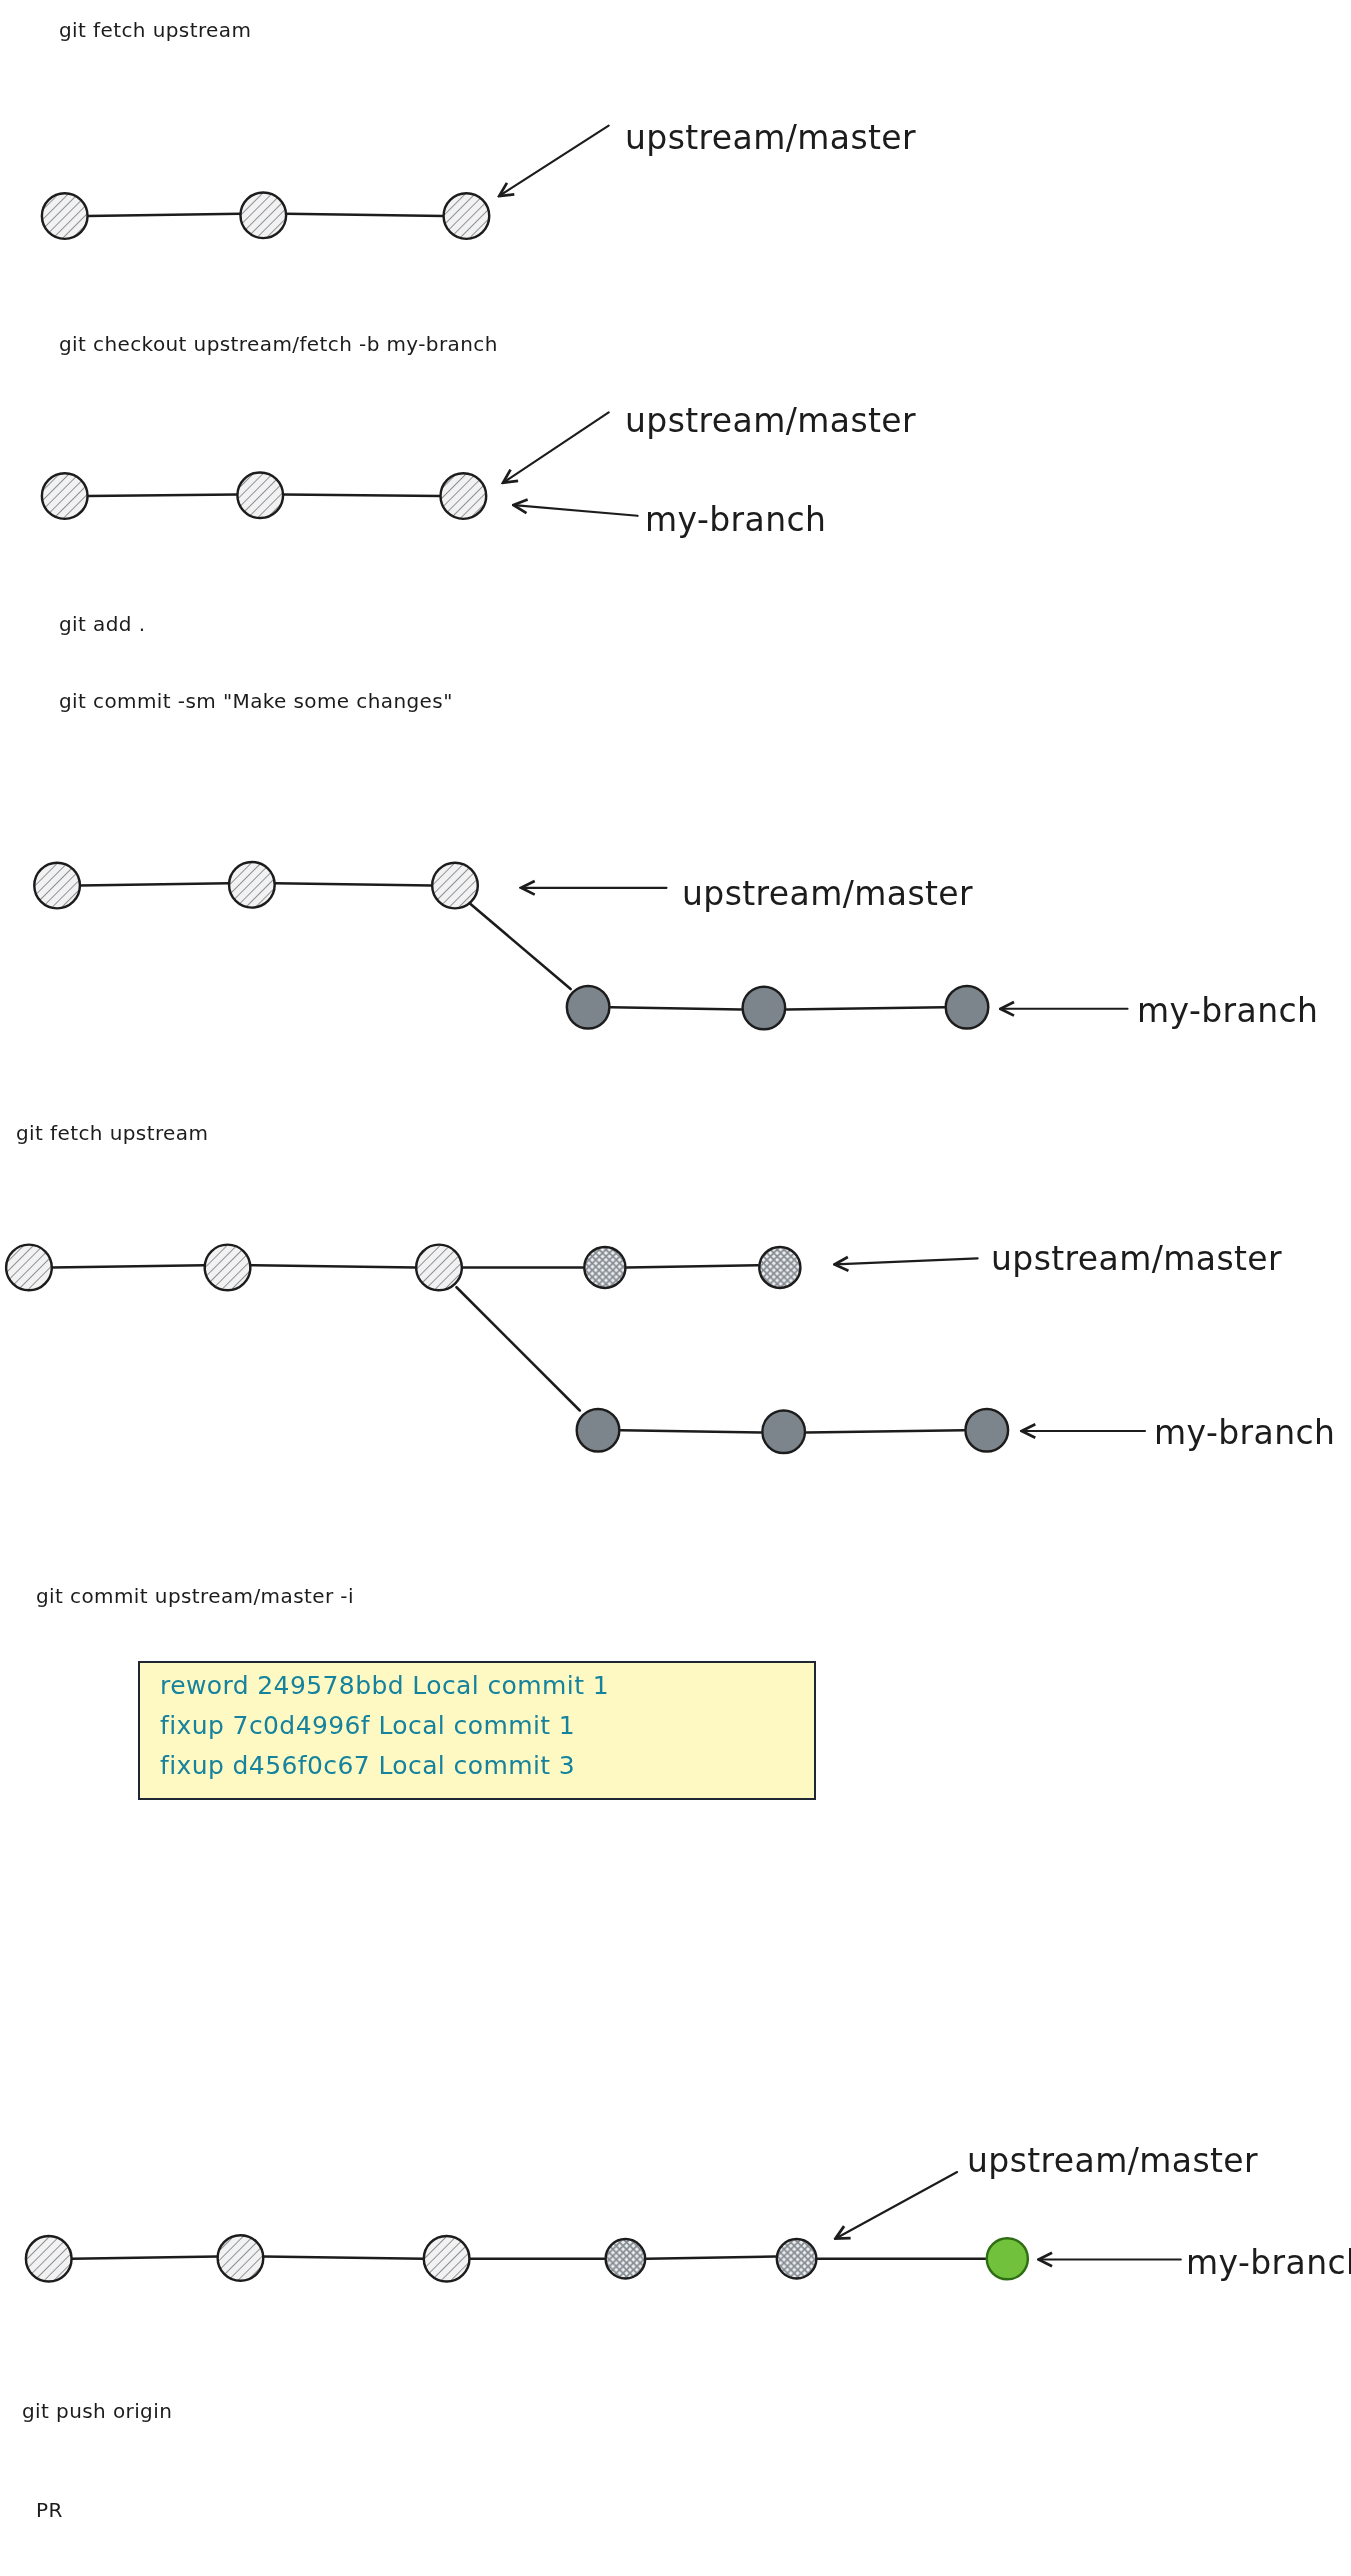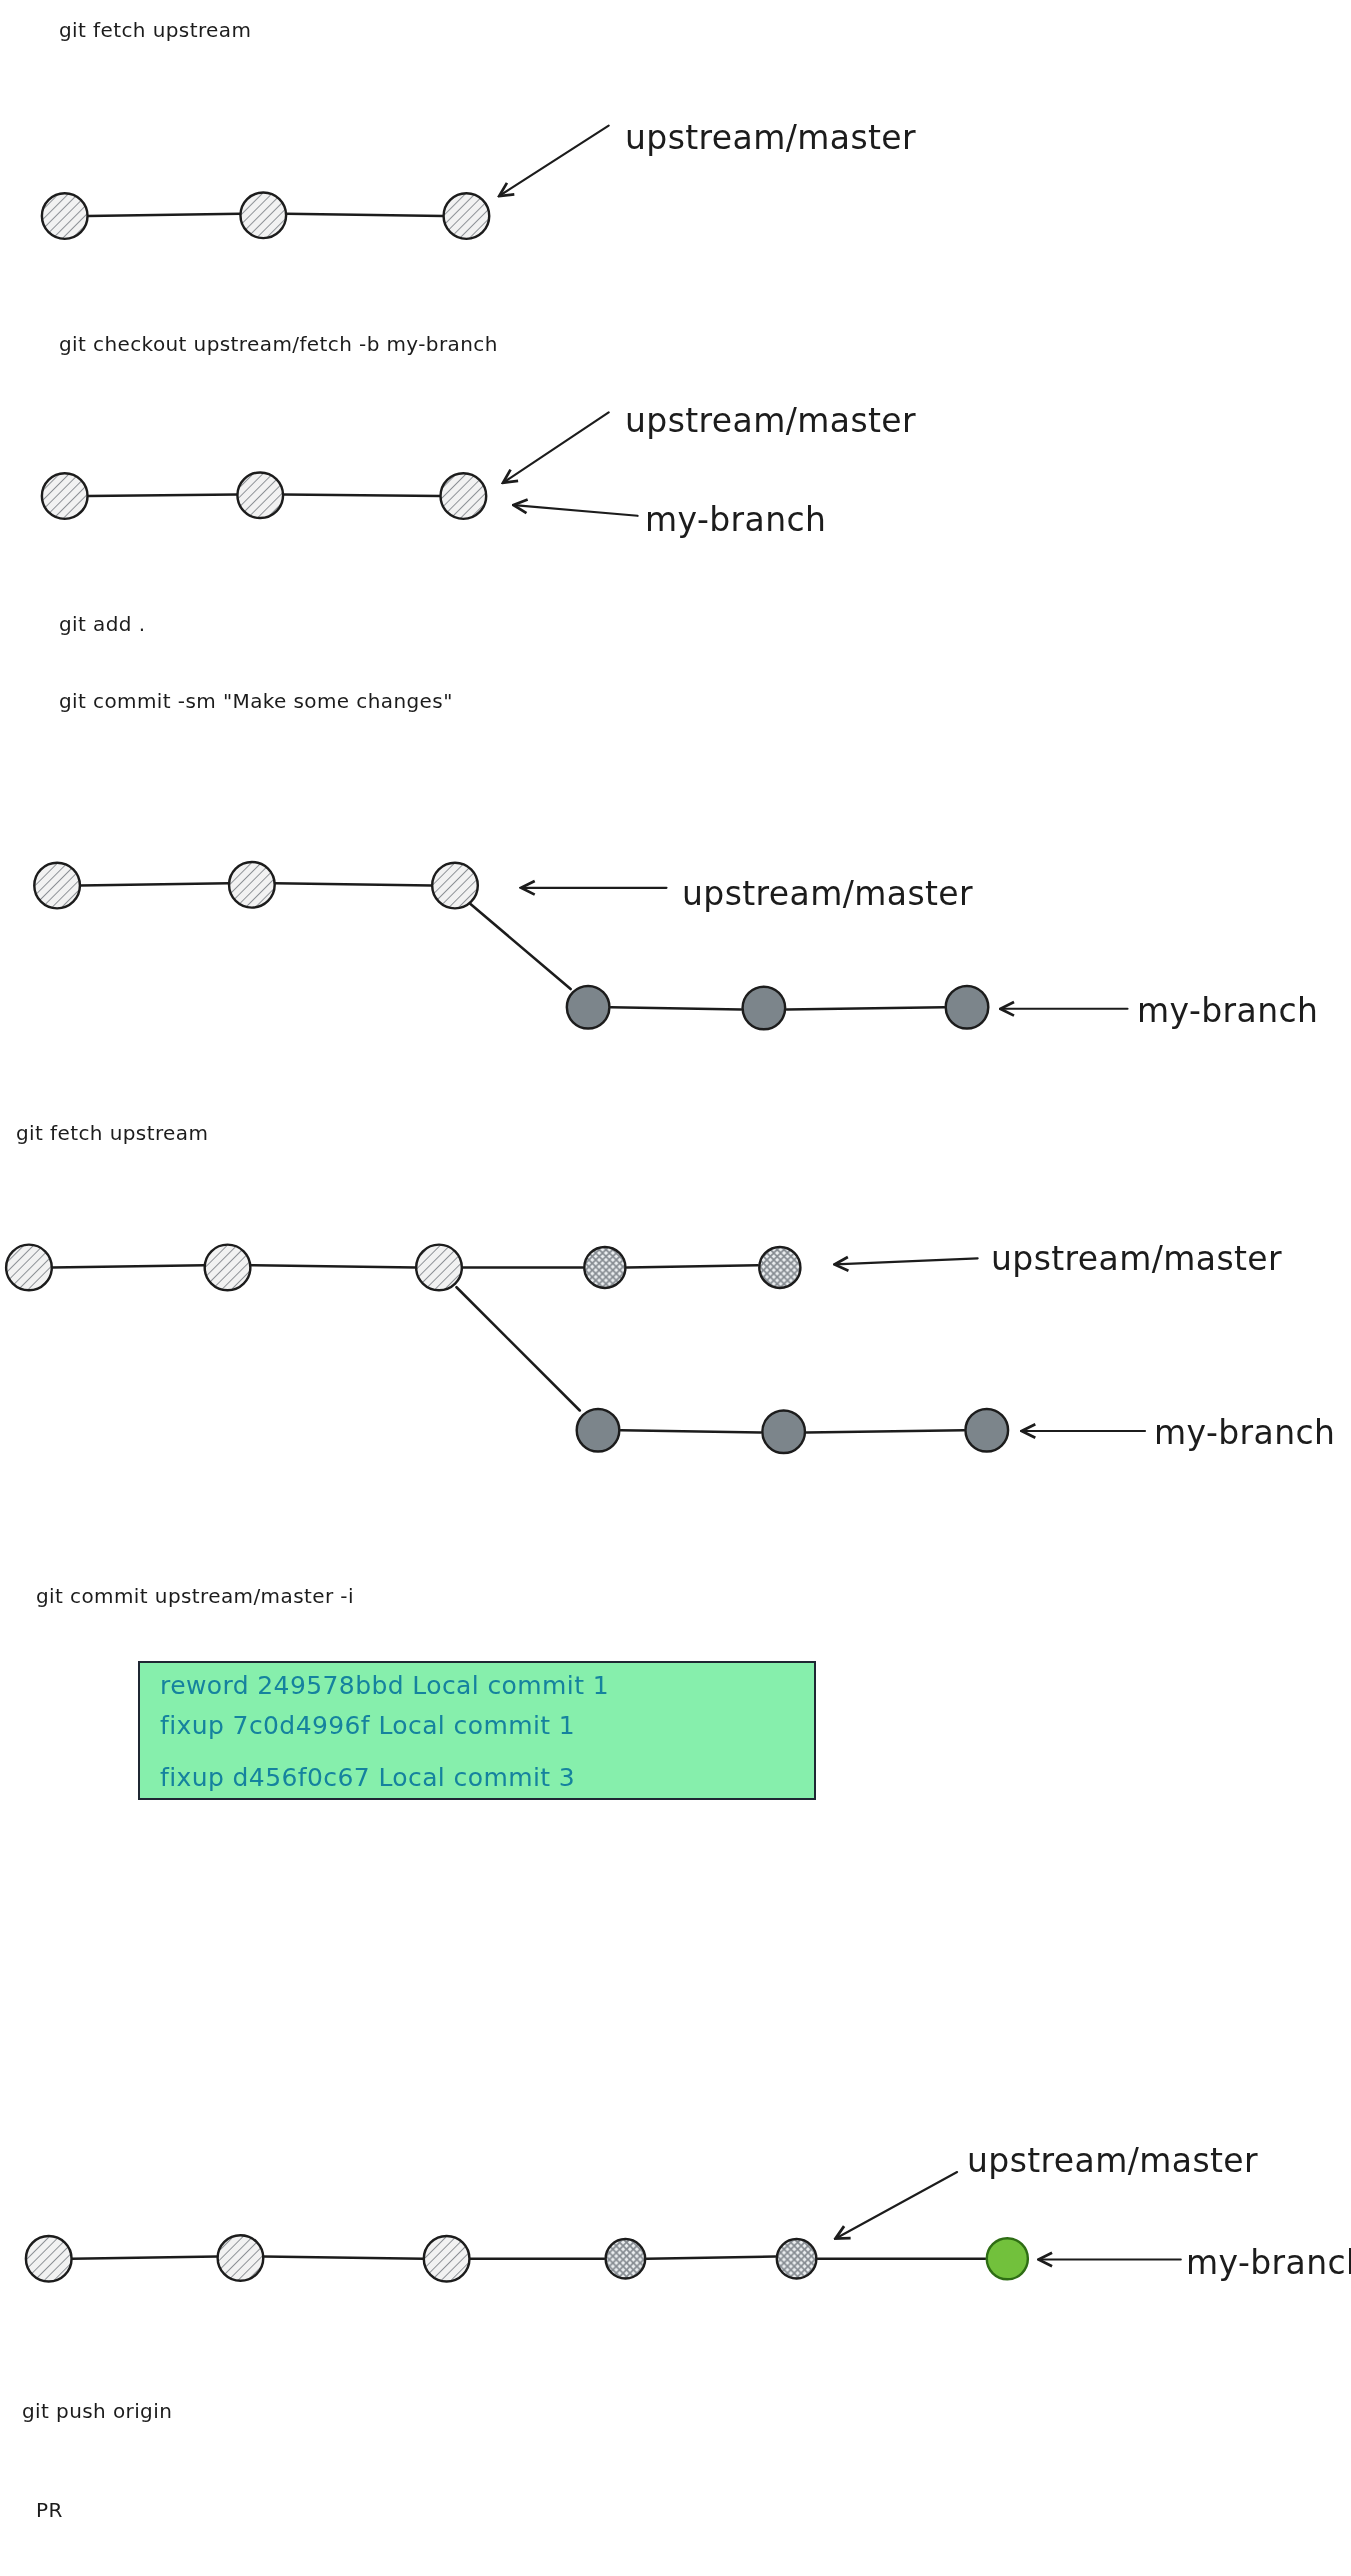--- a/index.html
+++ b/index.html
@@ -18,21 +18,21 @@
   .cross{fill:url(#crosspat);}
   .dark{fill:#7c858b;}
   .green{fill:#72c13c;stroke:#2e6d14;}
   .txt{
     position:absolute;color:#1c1c1c;font-size:26px;
     white-space:nowrap;letter-spacing:0.4px;
   }
   .cmd{font-size:20px;}
   .lbl{font-size:33px;}
   .box{
-    position:absolute;background:#86efac;
+    position:absolute;background:#fef9c3;
     border:2.3px solid #1f2733;
   }
   .box .line{
     position:absolute;left:20px;
     color:#15829e;font-size:25px;white-space:nowrap;letter-spacing:0.4px;
   }
 </style>
 </head>
 <body>
 
@@ -141,18 +141,18 @@
   <div class="txt lbl" style="left:682px;top:874px">upstream/master</div>
   <div class="txt lbl" style="left:1137px;top:991px">my-branch</div>
   <div class="txt lbl" style="left:991px;top:1239px">upstream/master</div>
   <div class="txt lbl" style="left:1154px;top:1413px">my-branch</div>
   <div class="txt lbl" style="left:967px;top:2141px">upstream/master</div>
   <div class="txt lbl" style="left:1186px;top:2243px">my-branch</div>
 
   <div class="box" style="left:138px;top:1661px;width:674px;height:135px">
     <div class="line" style="top:7.6px">reword 249578bbd Local commit 1</div>
     <div class="line" style="top:48px">fixup 7c0d4996f Local commit 1</div>
-    <div class="line" style="top:100px">fixup d456f0c67 Local commit 3</div>
+    <div class="line" style="top:88px">fixup d456f0c67 Local commit 3</div>
   </div>
 
 
 </div>
 
 
 </body></html>

